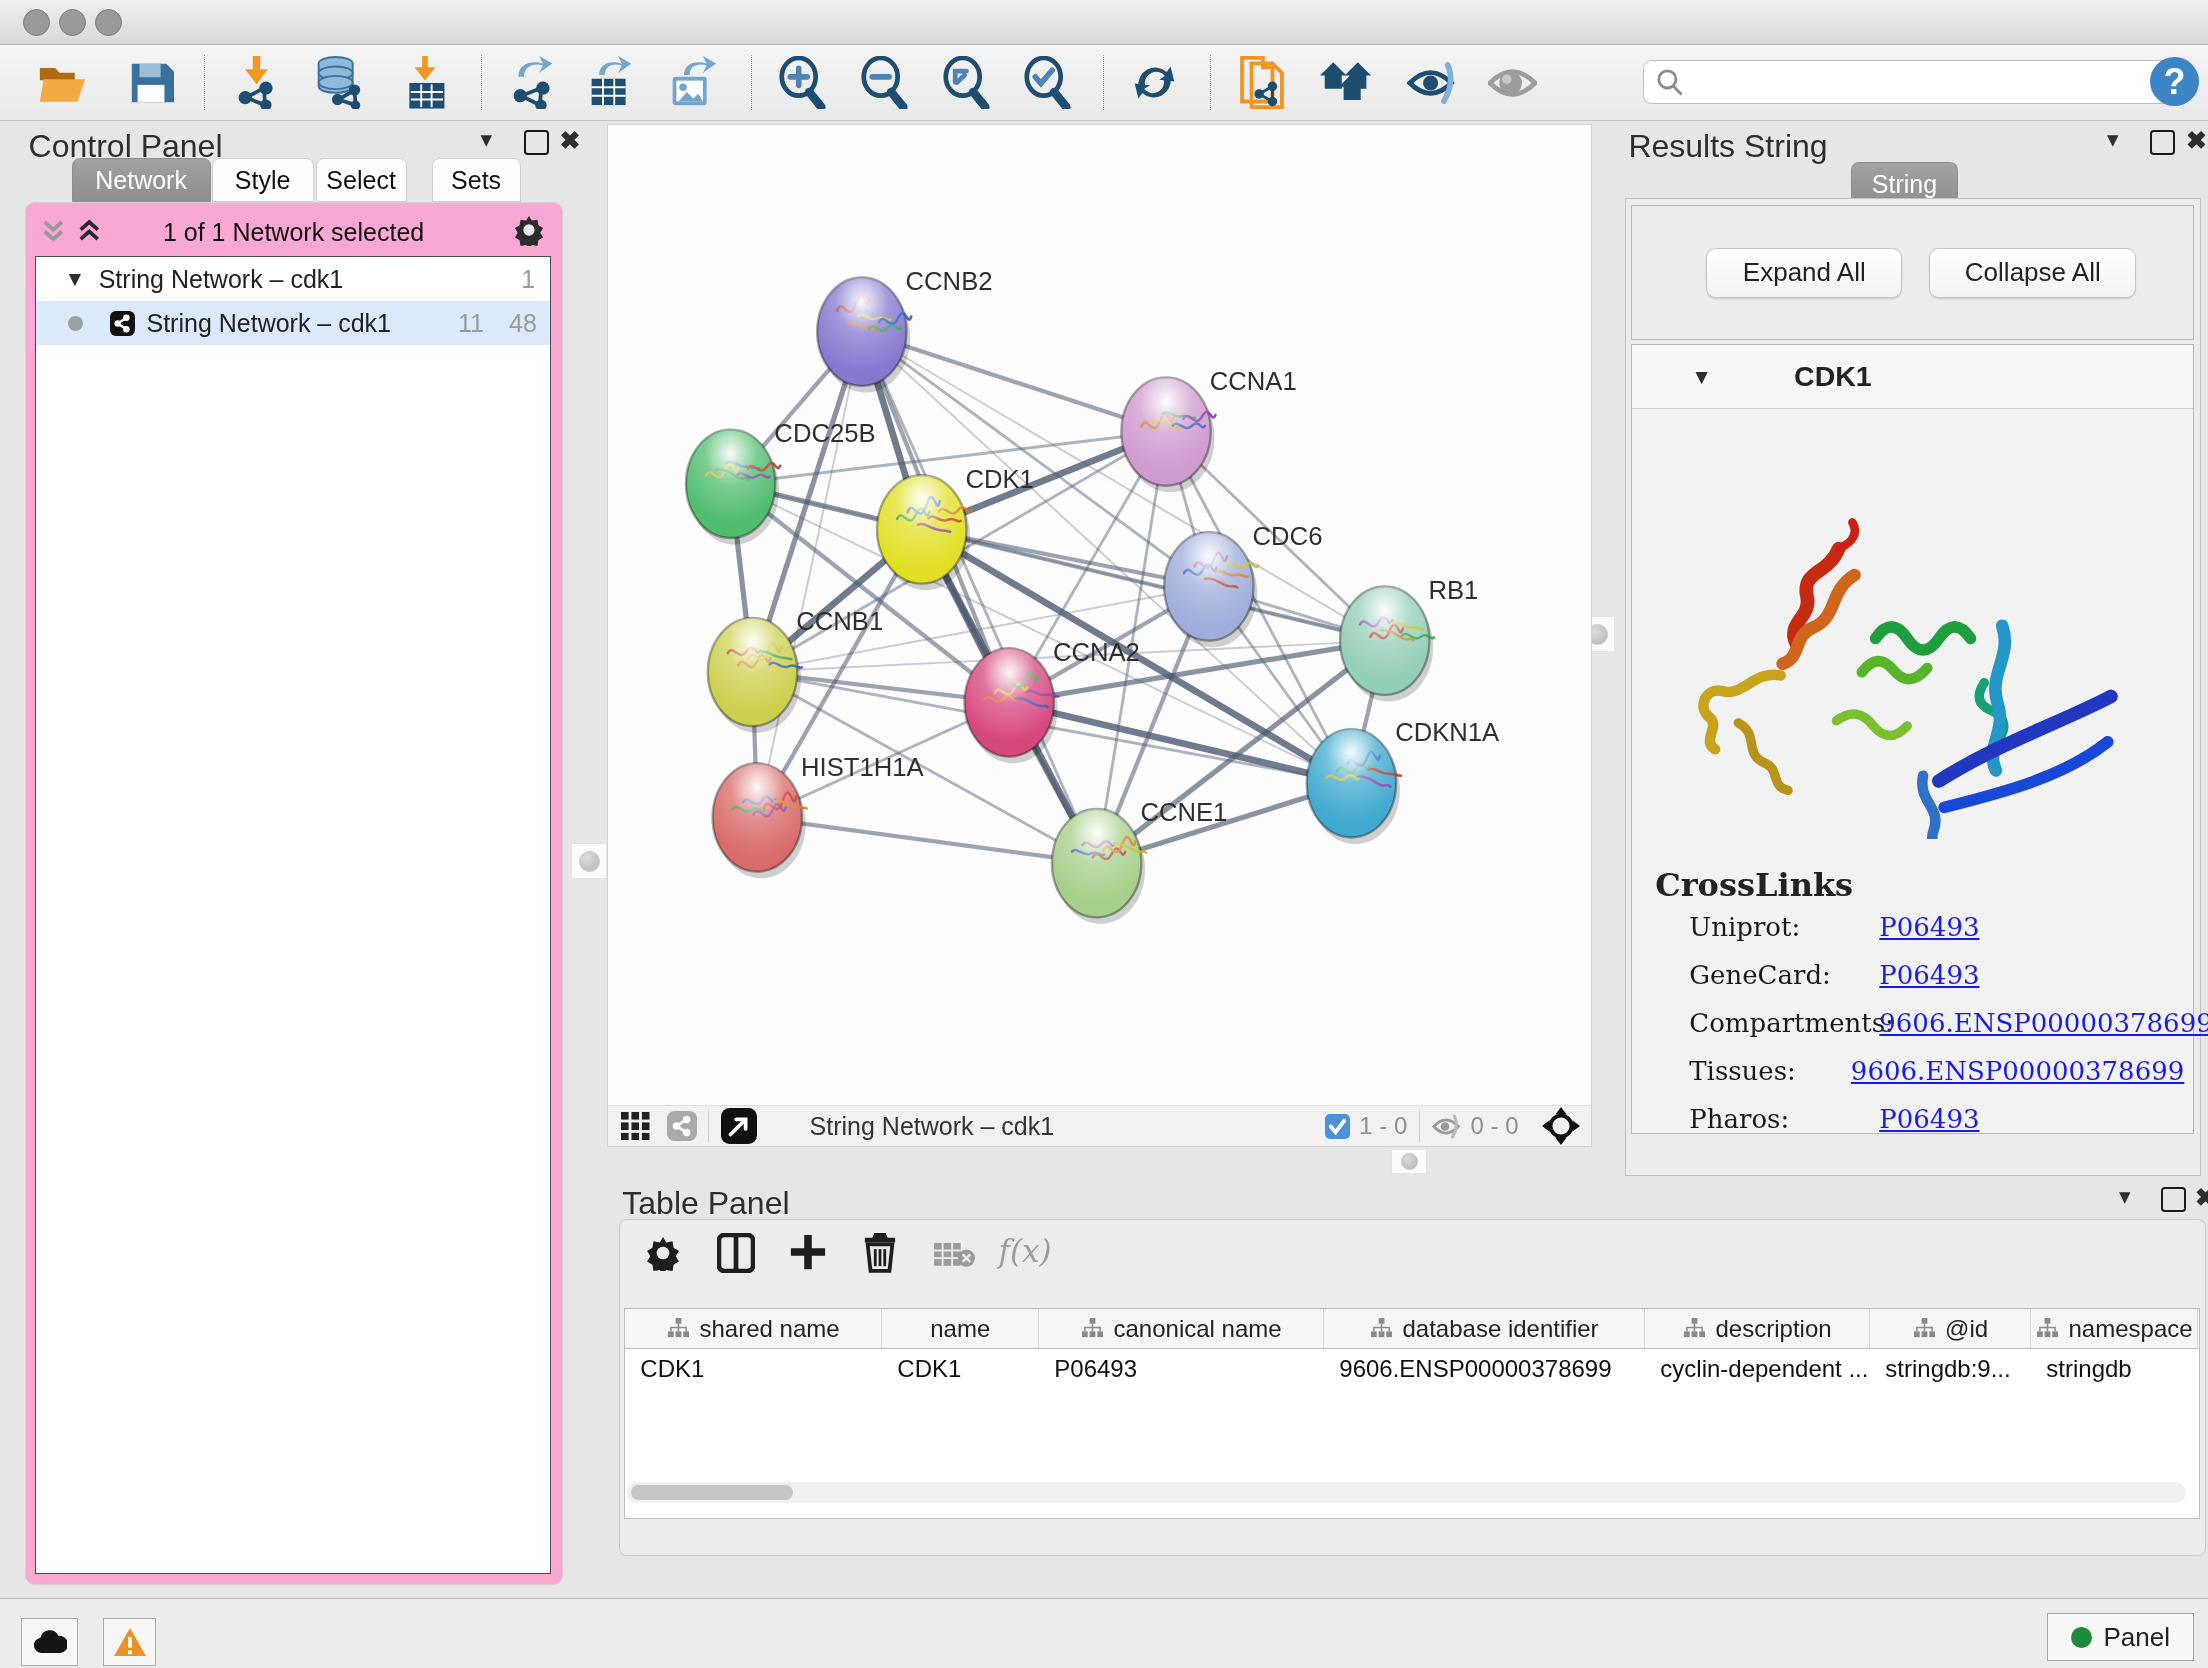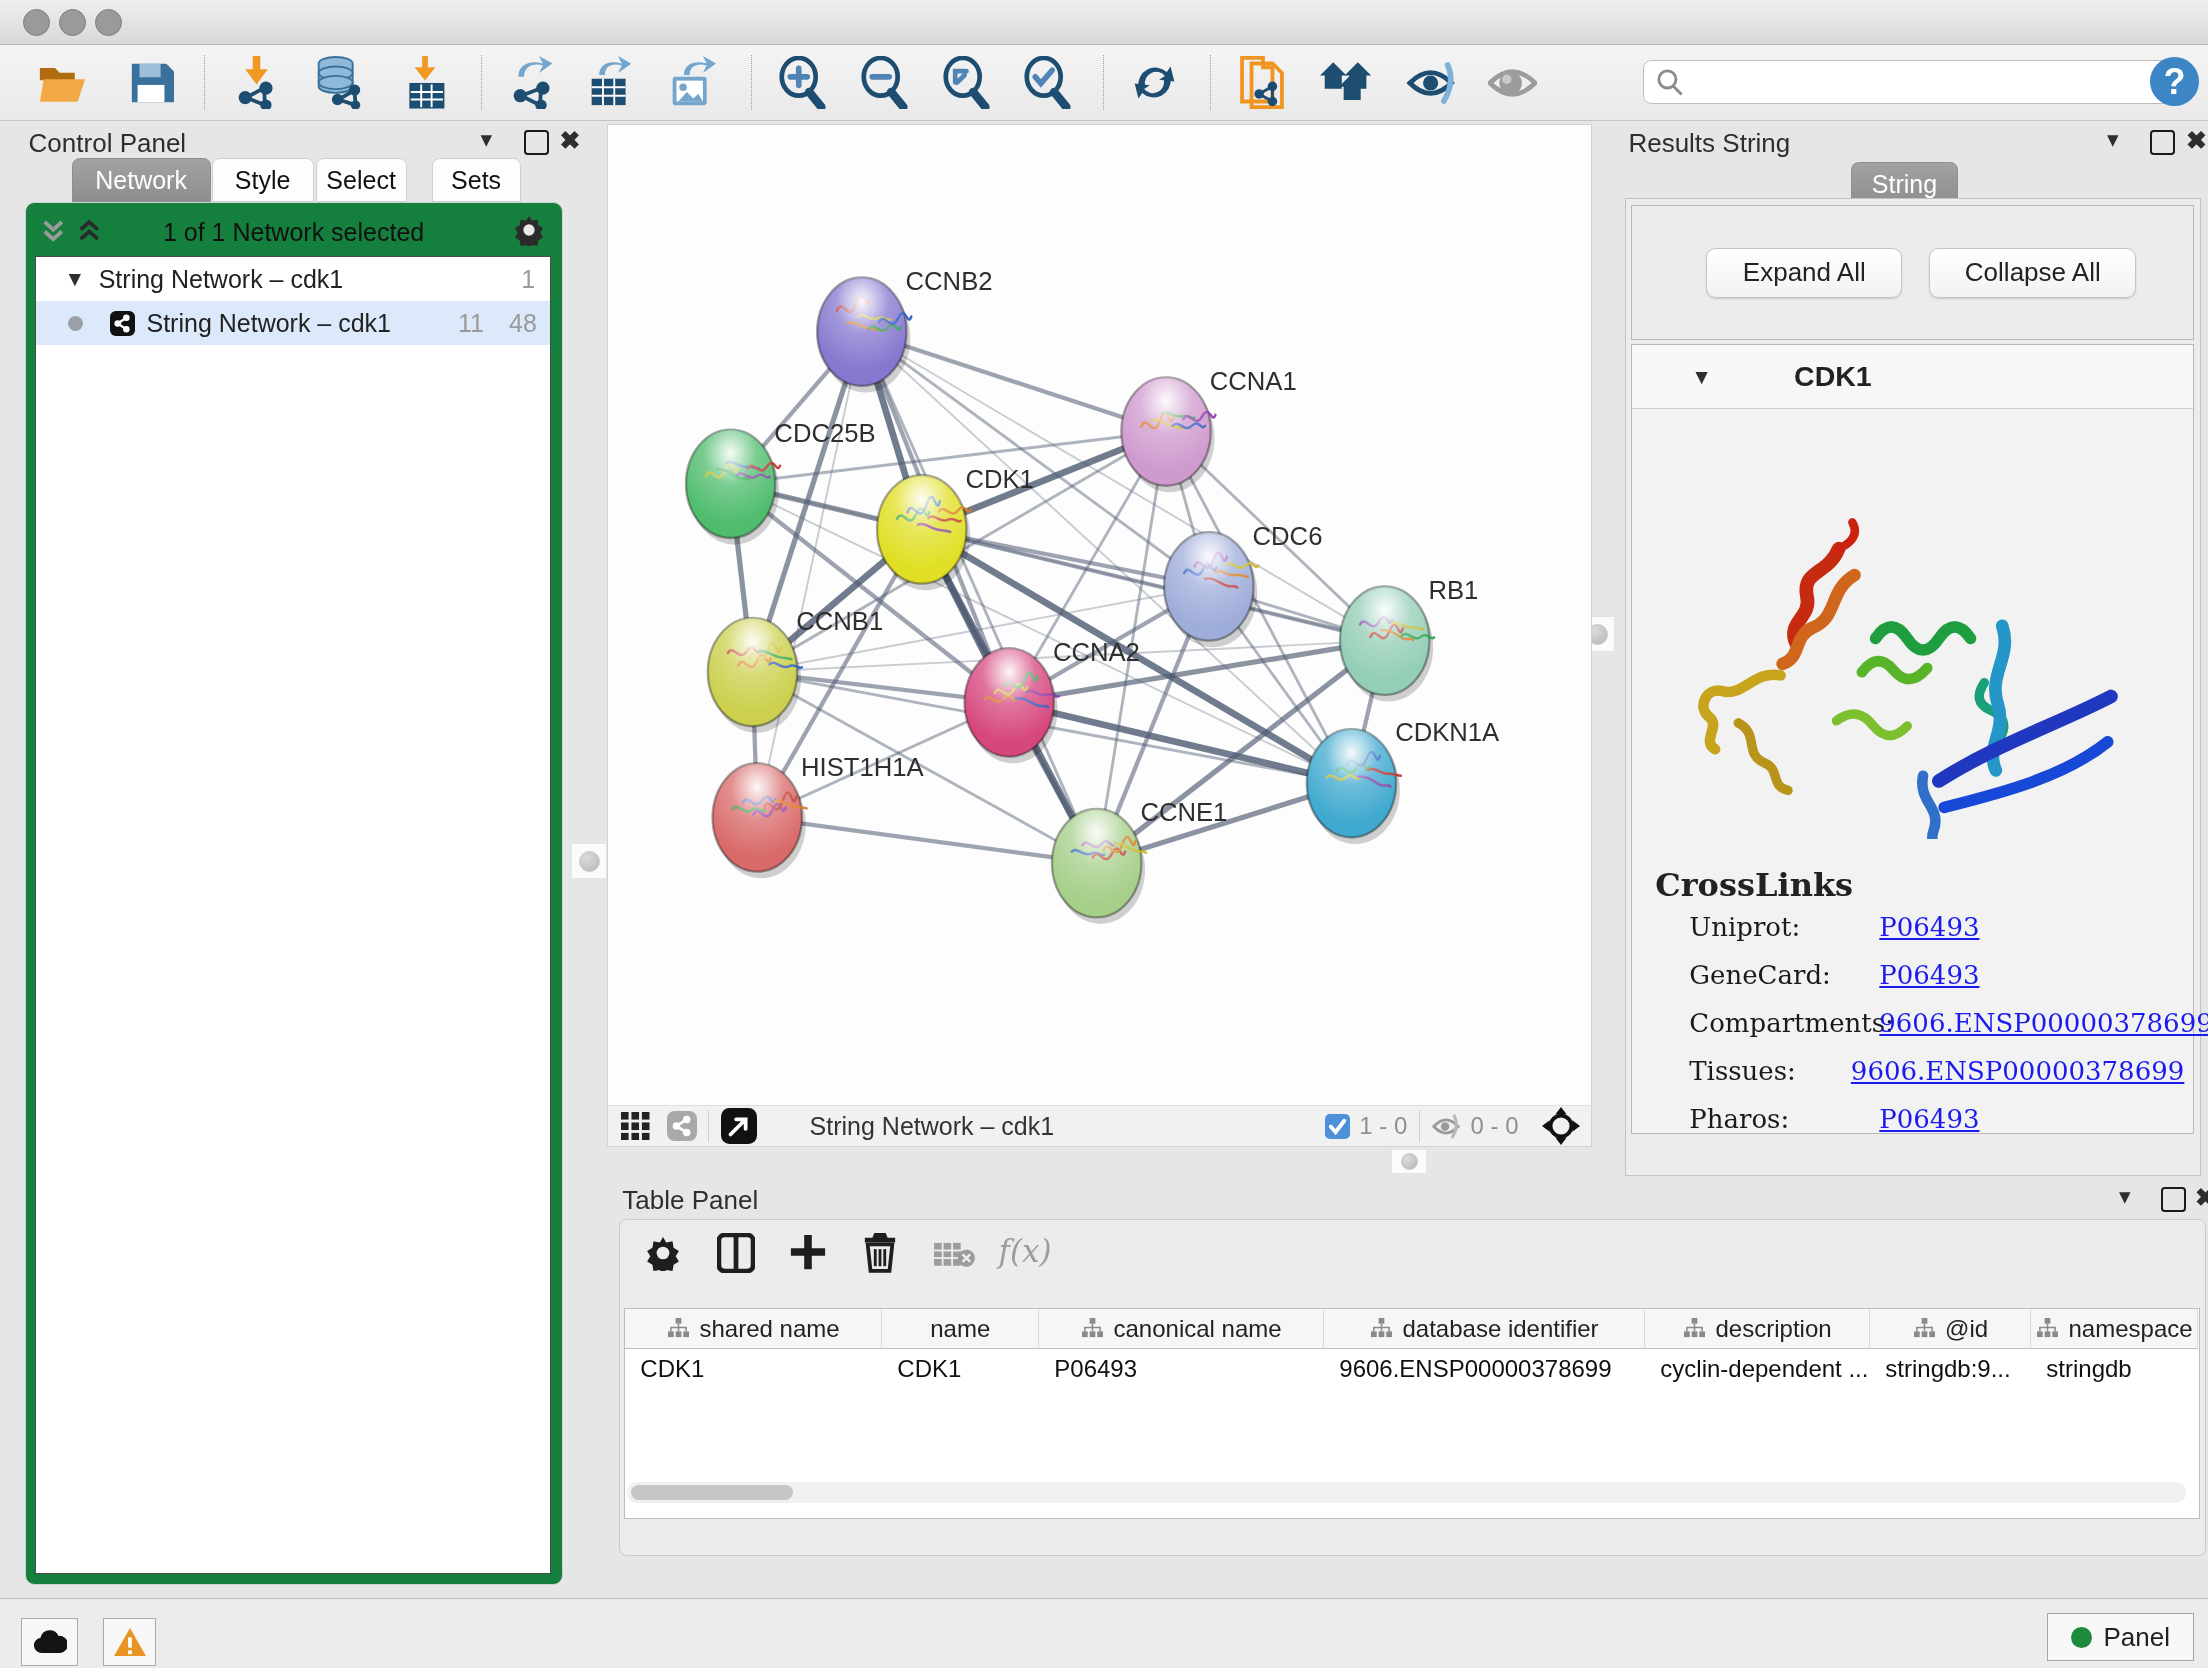--- a/index.html
+++ b/index.html
@@ -18,29 +18,29 @@
     border-bottom:1px solid #c6c6c6;}
   .tbi{top:11.4px;width:53px;height:53px;display:flex;align-items:center;justify-content:center;}
   .tsep{top:9.5px;width:0;height:55px;border-left:1.9px dotted #9f9f9f;}
   #quick-search{left:1643px;top:15px;width:476px;height:42px;border:1px solid #bdbdbd;border-radius:8.6px;
     background:#fff;font-size:25px;padding:0 13.3px 0 49px;outline:none;}
   #search-glyph{left:1656px;top:23px;}
   #help-btn{left:2150px;top:12.4px;width:49px;height:49px;border-radius:50%;background:#3d86c6;color:#fff;
     font-size:36px;font-weight:bold;text-align:center;line-height:49px;}
 
   
-  .panel-title{font-size:26px;color:#2e2e2e;}
+  .panel-title{font-size:32px;color:#2e2e2e;}
   .pan-ctl{font-size:25px;color:#111;}
   .tab{height:44px;border:1px solid #cfcfcf;background:#fdfdfd;color:#111;font-size:25px;
        display:flex;align-items:center;justify-content:center;border-radius:7.6px 7.6px 0 0;box-sizing:border-box;}
   .tab.sel{background:linear-gradient(#a2a2a2,#8e8e8e);color:#fff;border-color:#8e8e8e;}
 
   
   #control-panel{left:7.6px;top:122px;width:561px;height:1469px;}
-  #cp-inner{left:17px;top:80px;width:536px;height:1381px;background:#15803d;border:1px solid #d2d2d2;border-radius:9.5px;}
+  #cp-inner{left:17px;top:80px;width:536px;height:1381px;background:#f9a8d4;border:1px solid #d2d2d2;border-radius:9.5px;}
   #cp-list{left:9.5px;top:53px;width:514px;height:1316px;background:#fff;border:1.9px solid #4a4a4a;}
   .tree-row{width:100%;height:44px;display:flex;align-items:center;font-size:25px;box-sizing:border-box;}
   .tree-row.sel{background:#dcE9fa;}
   .count{color:#9a9a9a;}
 
   
   #net-canvas{left:607px;top:124px;width:985px;height:982px;background:#fdfdfd;border:1px solid #d2d2d2;box-sizing:border-box;}
   #net-footer{left:607px;top:1105px;width:985px;height:42px;background:#f1f1f1;
      border:1px solid #d2d2d2;border-top:1px solid #dedede;display:flex;align-items:center;box-sizing:border-box;}
   .vsep{width:0;height:32px;border-left:1px solid #cfcfcf;margin:0 11.4px;}

